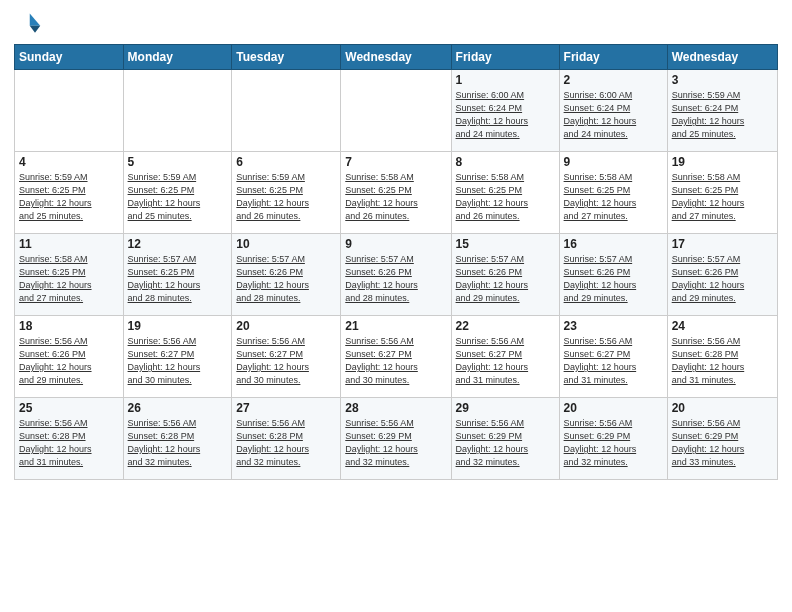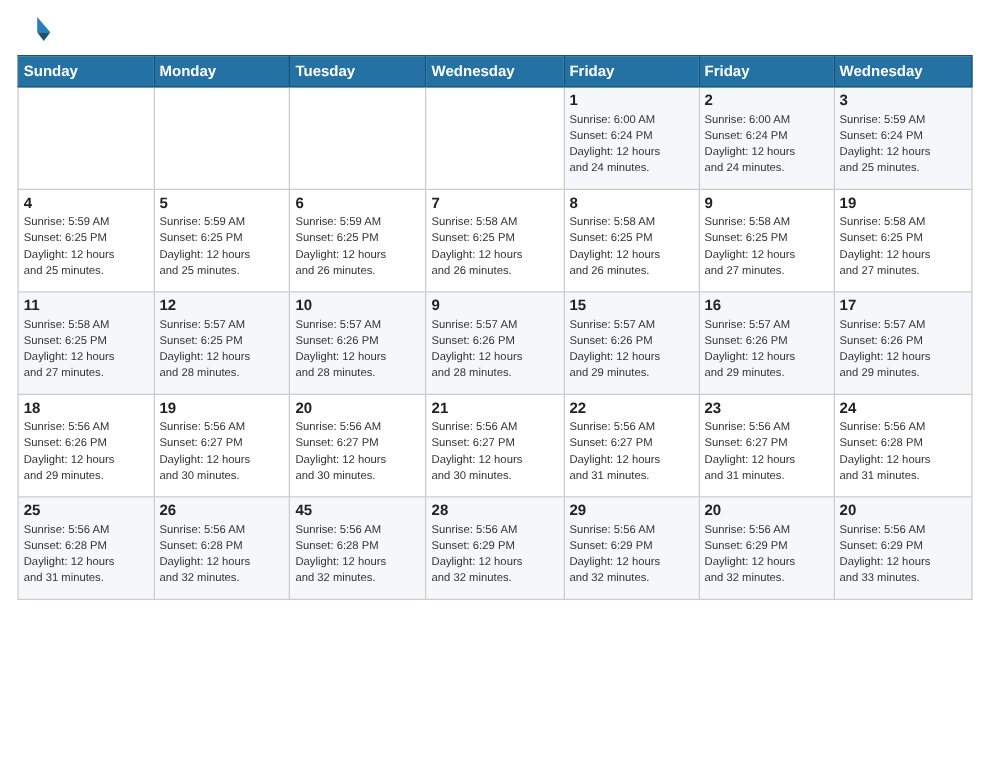--- a/index.html
+++ b/index.html
@@ -82,20 +82,21 @@
     .day-number {
       font-size: 12px;
       font-weight: bold;
       display: block;
       margin-bottom: 2px;
     }
     .day-info {
       font-size: 9px;
       line-height: 1.45;
       color: #333;
+      text-decoration: underline;
     }
     .empty {
       background: #fff !important;
     }
   </style>
 </head>
 <body>
 
 <div class="page">
   <div class="header">
@@ -317,21 +318,21 @@
 and 31 minutes.</div>
           </td>
           <td>
             <span class="day-number">26</span>
             <div class="day-info" style="white-space: pre-line;">Sunrise: 5:56 AM
 Sunset: 6:28 PM
 Daylight: 12 hours
 and 32 minutes.</div>
           </td>
           <td>
-            <span class="day-number">45</span>
+            <span class="day-number">27</span>
             <div class="day-info" style="white-space: pre-line;">Sunrise: 5:56 AM
 Sunset: 6:28 PM
 Daylight: 12 hours
 and 32 minutes.</div>
           </td>
           <td>
             <span class="day-number">28</span>
             <div class="day-info" style="white-space: pre-line;">Sunrise: 5:56 AM
 Sunset: 6:29 PM
 Daylight: 12 hours

